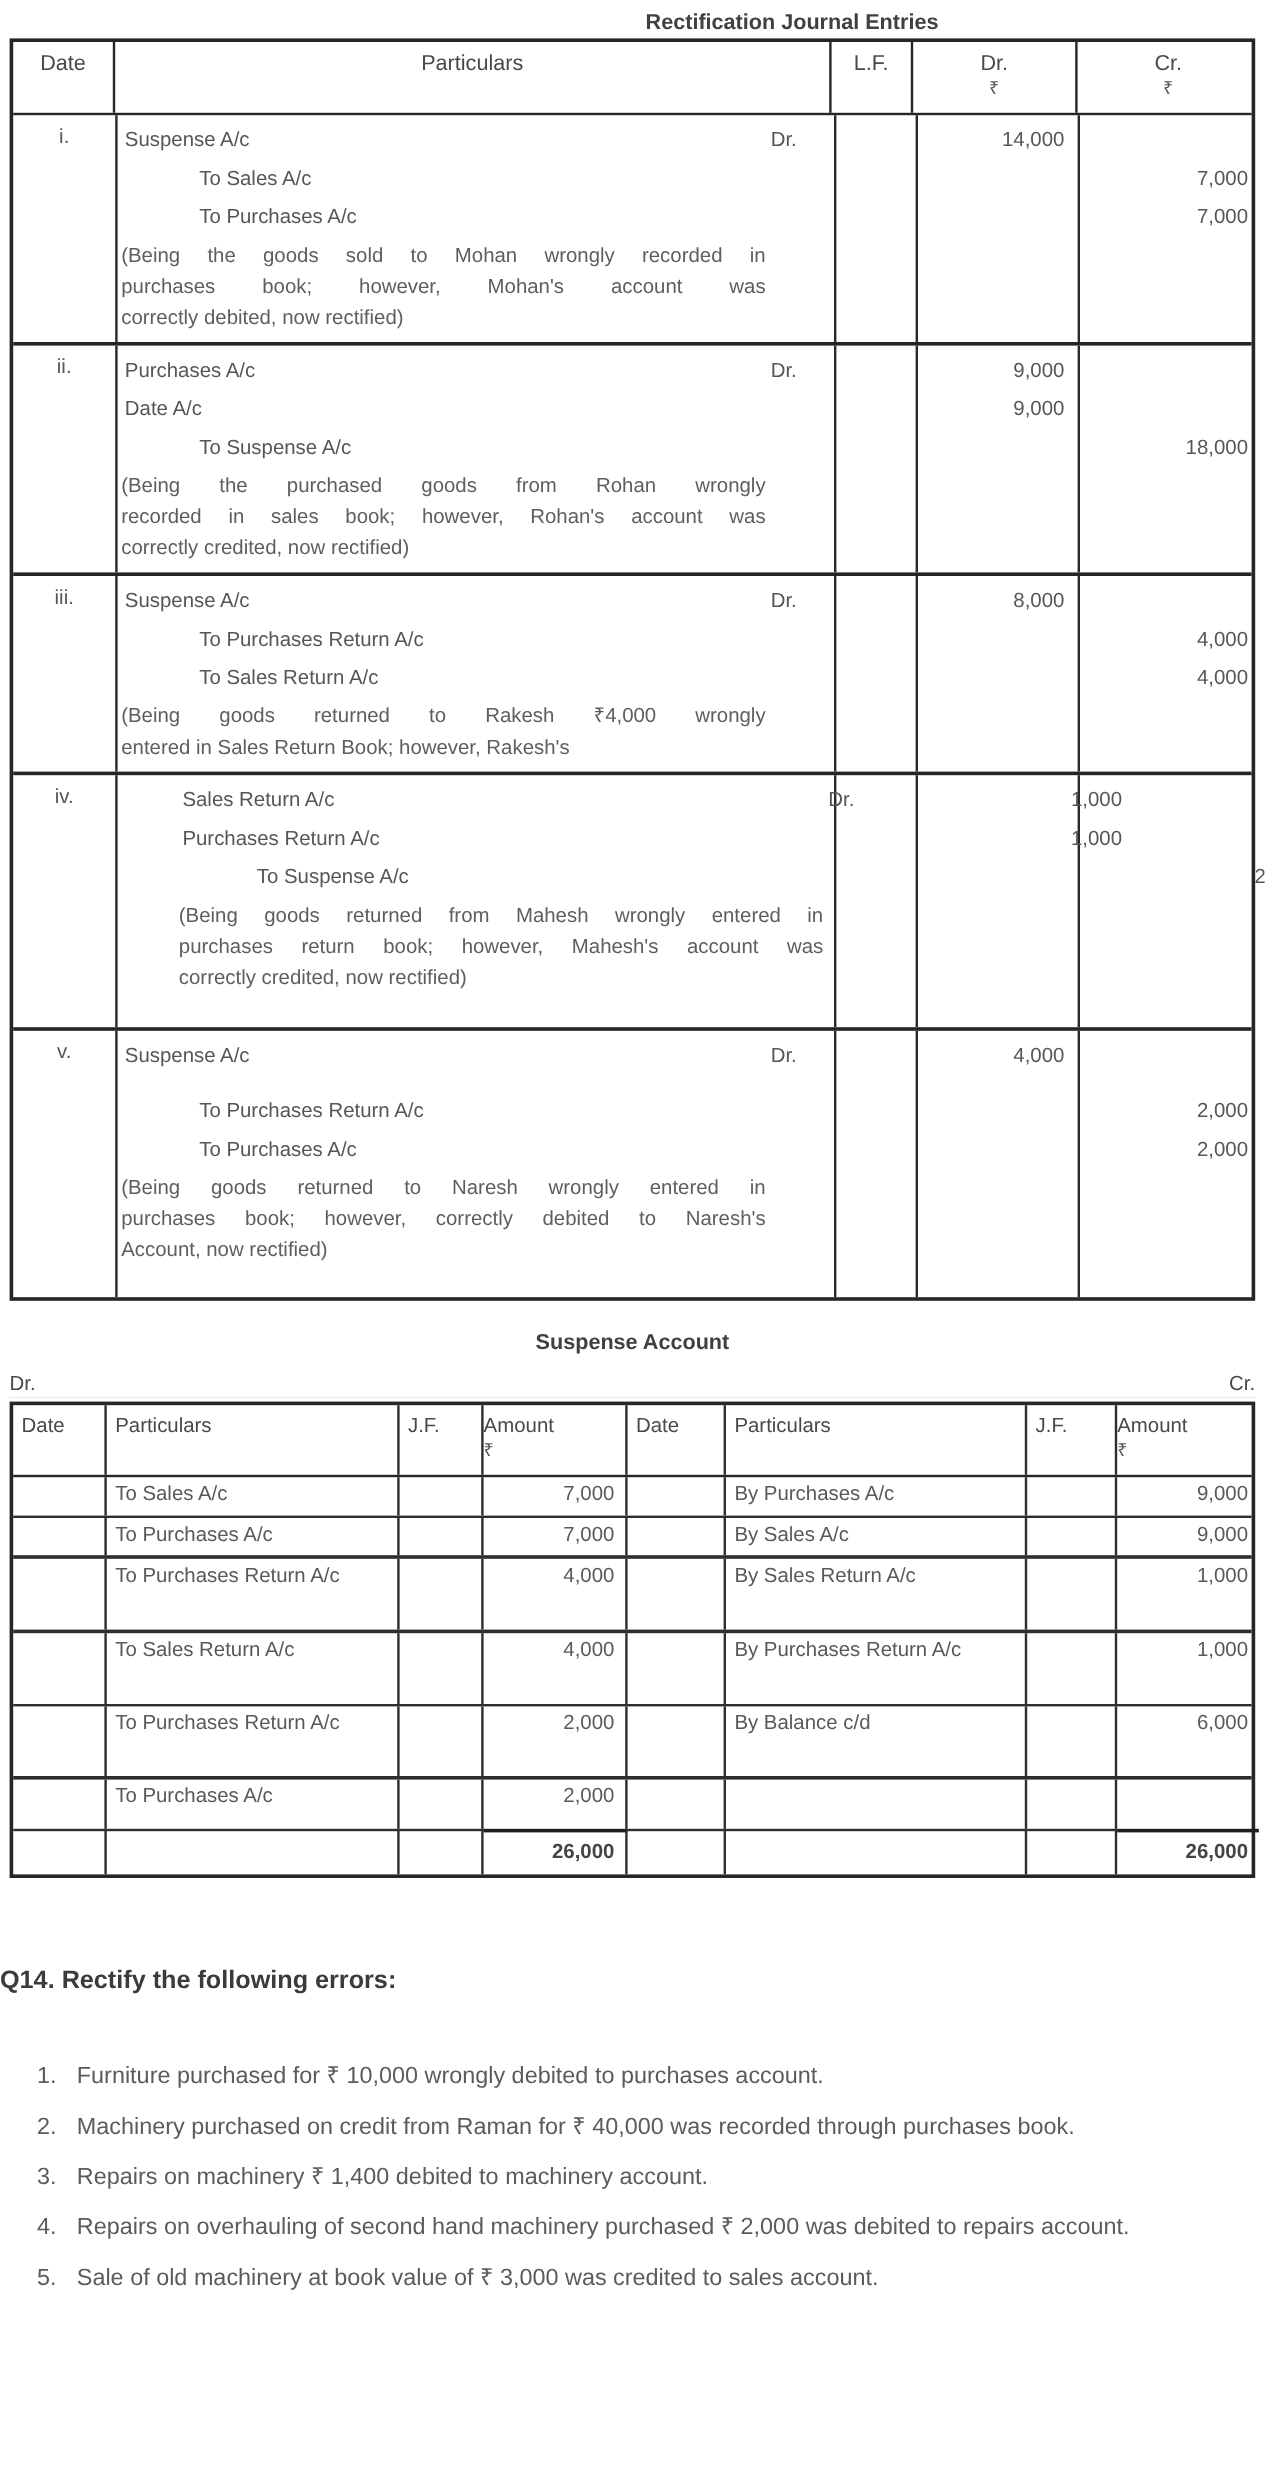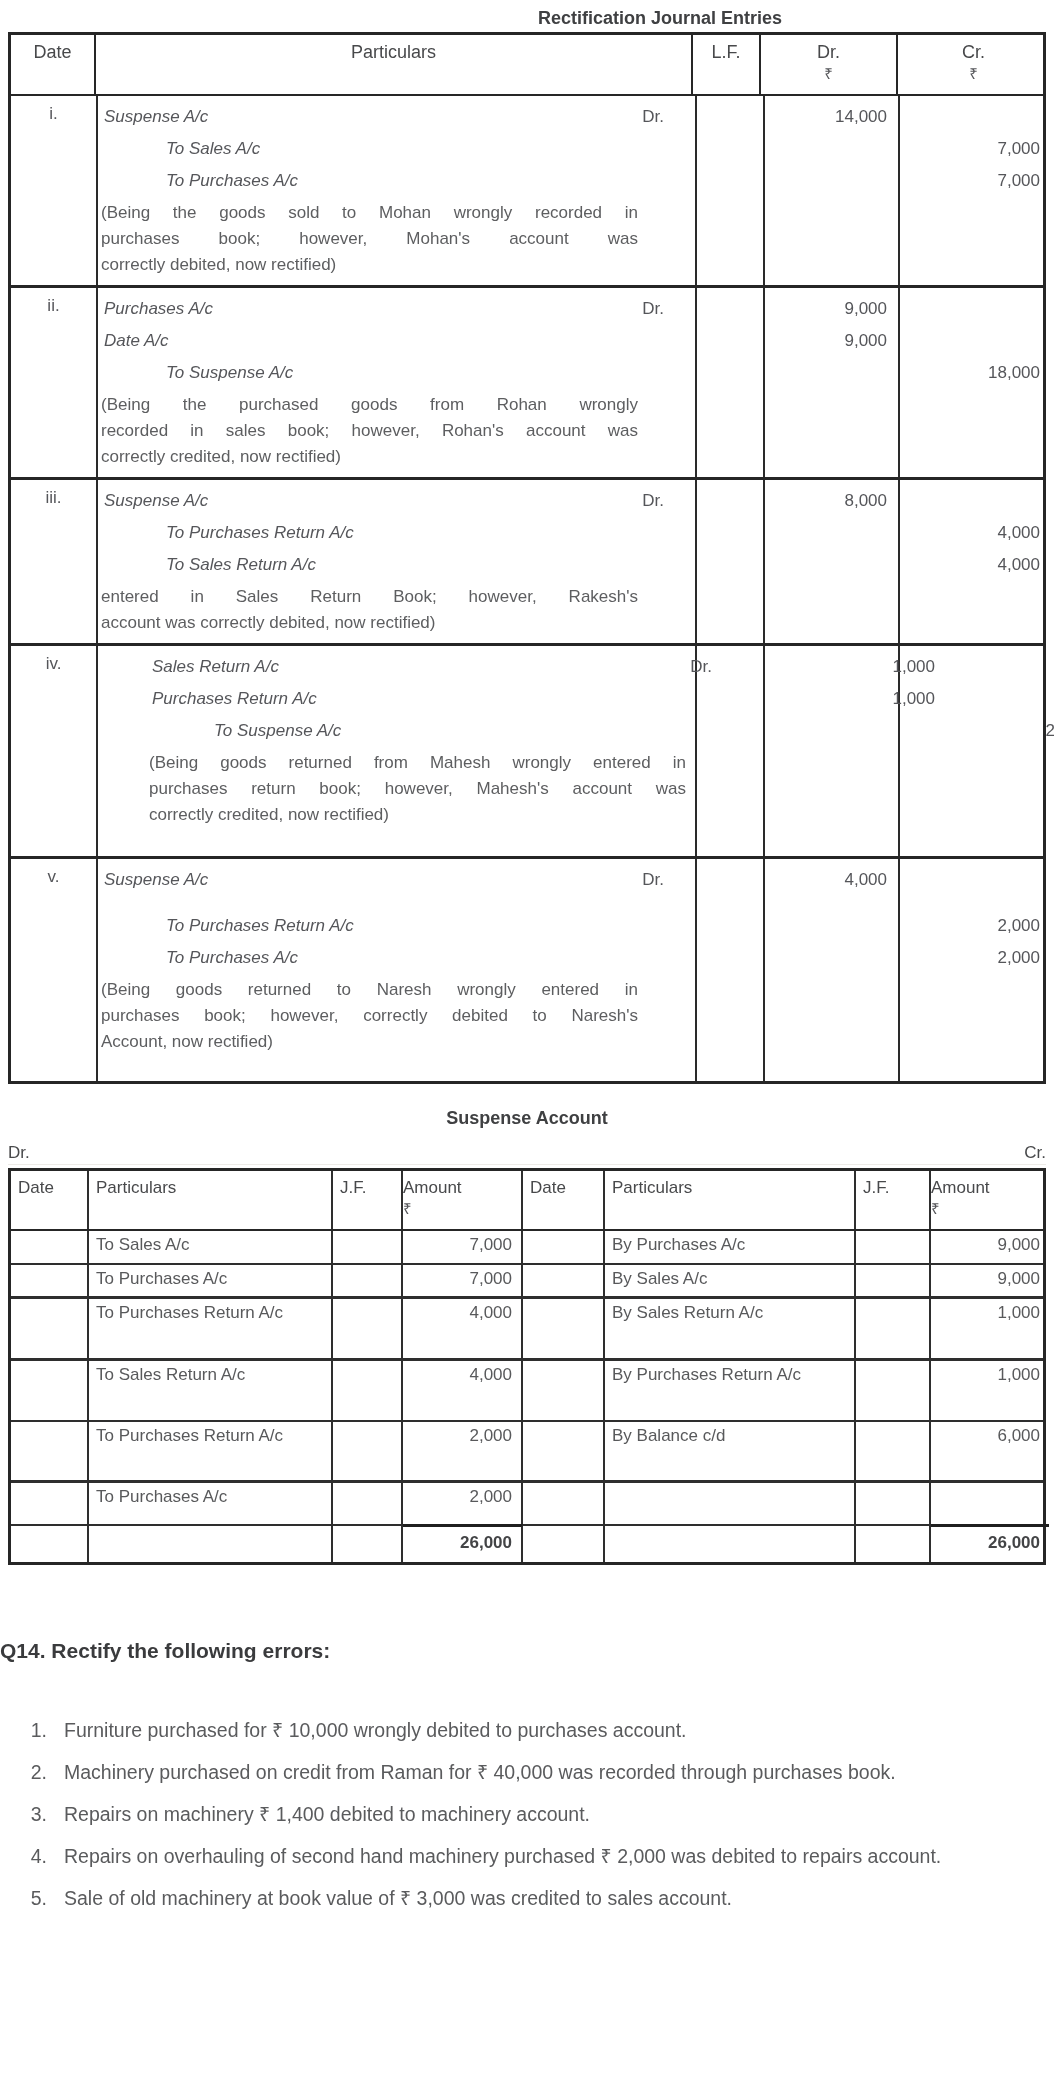--- a/index.html
+++ b/index.html
@@ -27,21 +27,21 @@
     border-right:2px solid #262626; line-height:21px;
   }
   .jh:last-child { border-right:none; }
   .jh .rupee { font-size:15px; color:#55565a; }
   .jrow { position:relative; border-bottom:3px solid #262626; padding:5px 0 7px 0; }
   .jrow:last-child { border-bottom:none; }
   .vl { position:absolute; top:0; bottom:0; width:2px; background:#2a2a2a; }
   .vl1 { left:85px; } .vl2 { left:684px; } .vl3 { left:752px; } .vl4 { left:887px; }
   .jdate { position:absolute; left:0; top:8px; width:85px; text-align:center; font-size:17px; color:#55565a; }
   .pline { position:relative; height:32px; line-height:32px; font-size:17px; }
-  .acct { position:absolute; left:93px; white-space:nowrap;font-style:italic; }
+  .acct { position:absolute; left:93px; white-space:nowrap; }
   .acct.ind { left:155px; }
   .drl { position:absolute; left:573px; width:80px; text-align:right; }
   .drv { position:absolute; left:752px; width:124px; text-align:right; }
   .crv { position:absolute; left:889px; width:140px; text-align:right; }
   .narr { margin:3px 0 0 90px; width:537px; font-size:17px; line-height:26px; color:#5d5e60; }
   .nline { text-align:justify; text-align-last:justify; }
   .nline:last-child { text-align-last:left; }
   #journal-rows .jrow:nth-child(4) { padding-bottom:28px;padding-left:48px; }
   #journal-rows .jrow:nth-child(5) { padding-bottom:26px; }
   #journal-rows .jrow:nth-child(5) .jbody .pline:nth-child(2) { margin-top:14px; }
@@ -175,22 +175,22 @@
             </div>
             <div class="pline">
               <div class="acct ind">To Purchases Return A/c</div>
               <div class="crv">4,000</div>
             </div>
             <div class="pline">
               <div class="acct ind">To Sales Return A/c</div>
               <div class="crv">4,000</div>
             </div>
             <div class="narr">
+              <div class="nline">(Being goods returned to Rakesh ₹4,000 wrongly</div>
               <div class="nline">entered in Sales Return Book; however, Rakesh's</div>
-              <div class="nline">account was correctly debited, now rectified)</div>
             </div>
           </div>
         </div>
         <div class="jrow">
           <div class="vl vl1"></div>
           <div class="vl vl2"></div>
           <div class="vl vl3"></div>
           <div class="vl vl4"></div>
           <div class="jdate">iv.</div>
           <div class="jbody">

